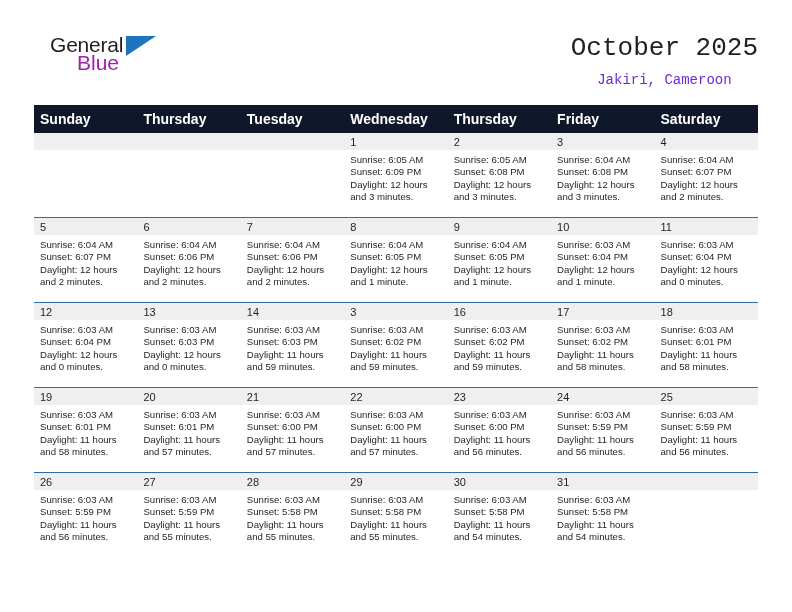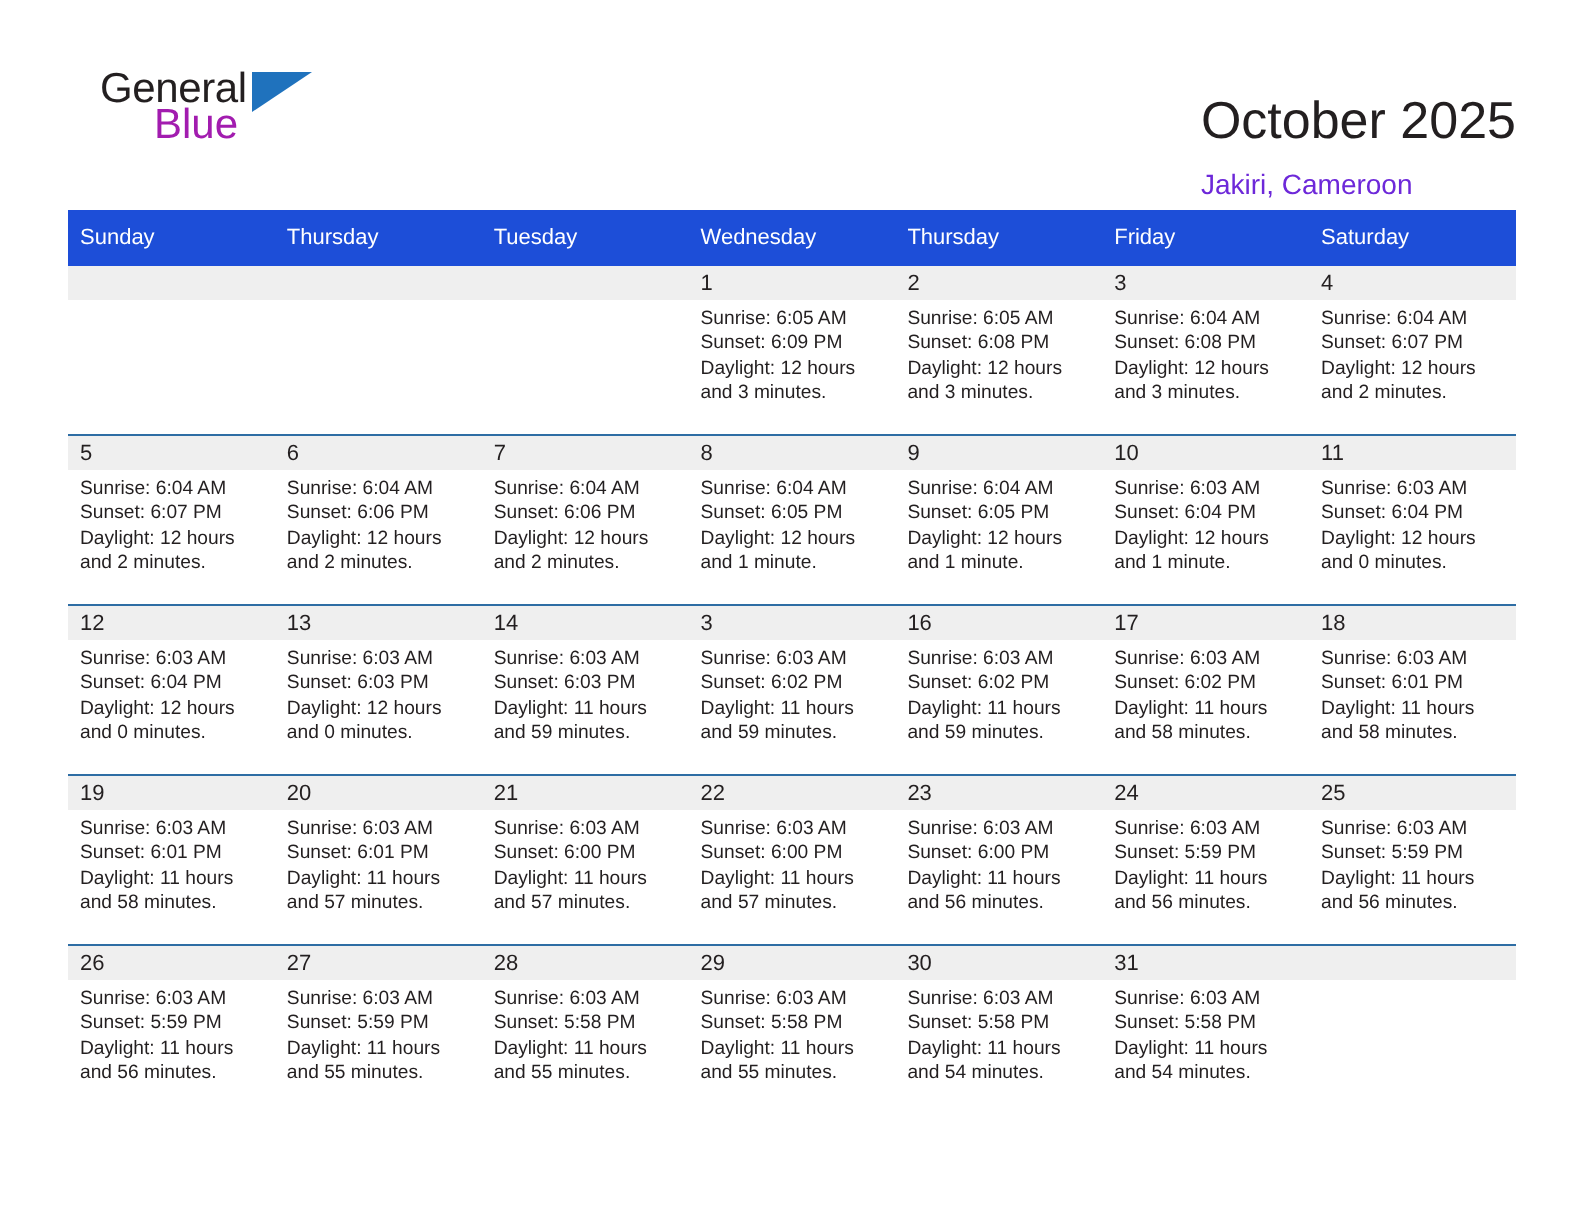--- a/index.html
+++ b/index.html
@@ -60,22 +60,23 @@
     top: 2px;
     width: 0;
     height: 0;
     border-left: 30px solid #1f72bd;
     border-bottom: 20px solid transparent;
   }
 
   .title-block {
     position: absolute;
     right: 0;
-    top: 16px;
-    text-align: left;
+    top: 4px;
+    text-align: center;
+    font-family: Liberation Mono, monospace;
   }
   .cal-title {
     font-size: 26px;
     color: #231f20;
     font-weight: normal;
     line-height: 32px;
     white-space: nowrap;
   }
   .cal-sub {
     font-size: 14px;
@@ -88,24 +89,24 @@
   
   .calendar {
     position: absolute;
     left: 34px;
     top: 105px;
     width: 724px;
     border-collapse: collapse;
     table-layout: fixed;
   }
   .calendar th {
-    background: #1d4ed8;
+    background: #0f172a;
     color: #ffffff;
-    font-size: 11px;
-    font-weight: normal;
+    font-size: 14px;
+    font-weight: bold;
     text-align: left;
     padding: 5px 0 5px 6px;
     height: 18px;
     border: none;
   }
   .calendar td {
     width: 103.4px;
     vertical-align: top;
     padding: 0;
     border: none;

